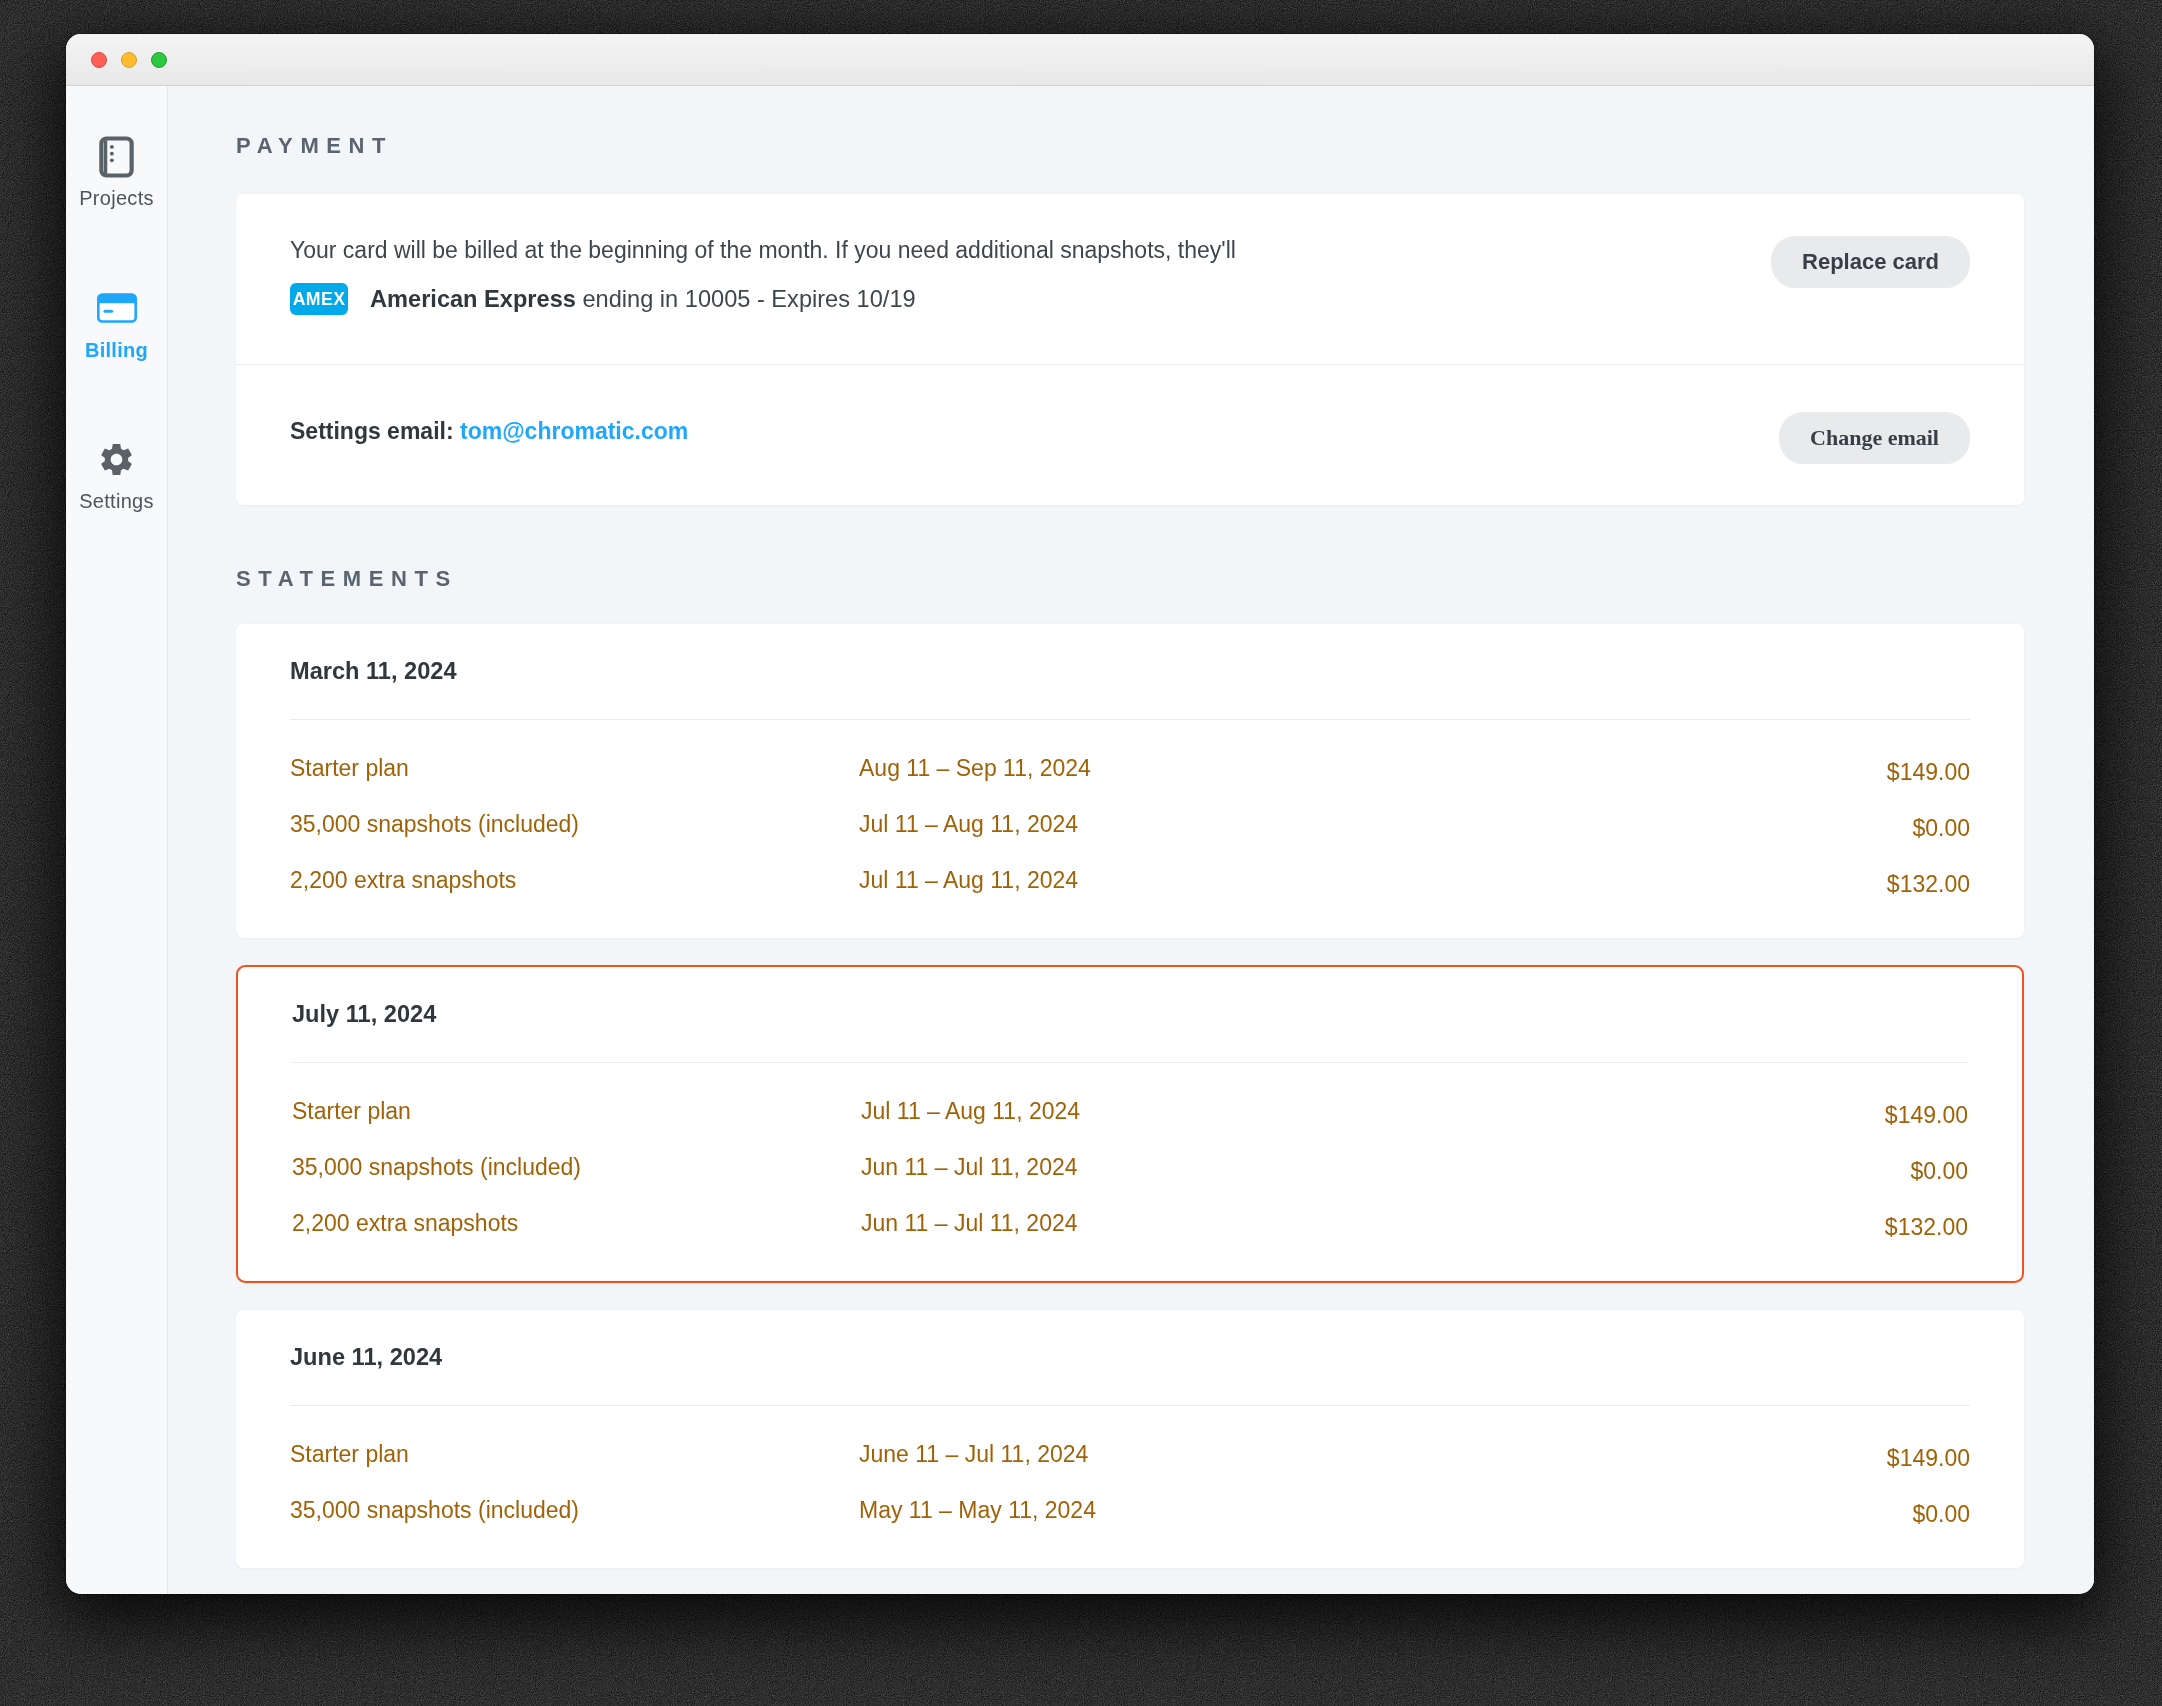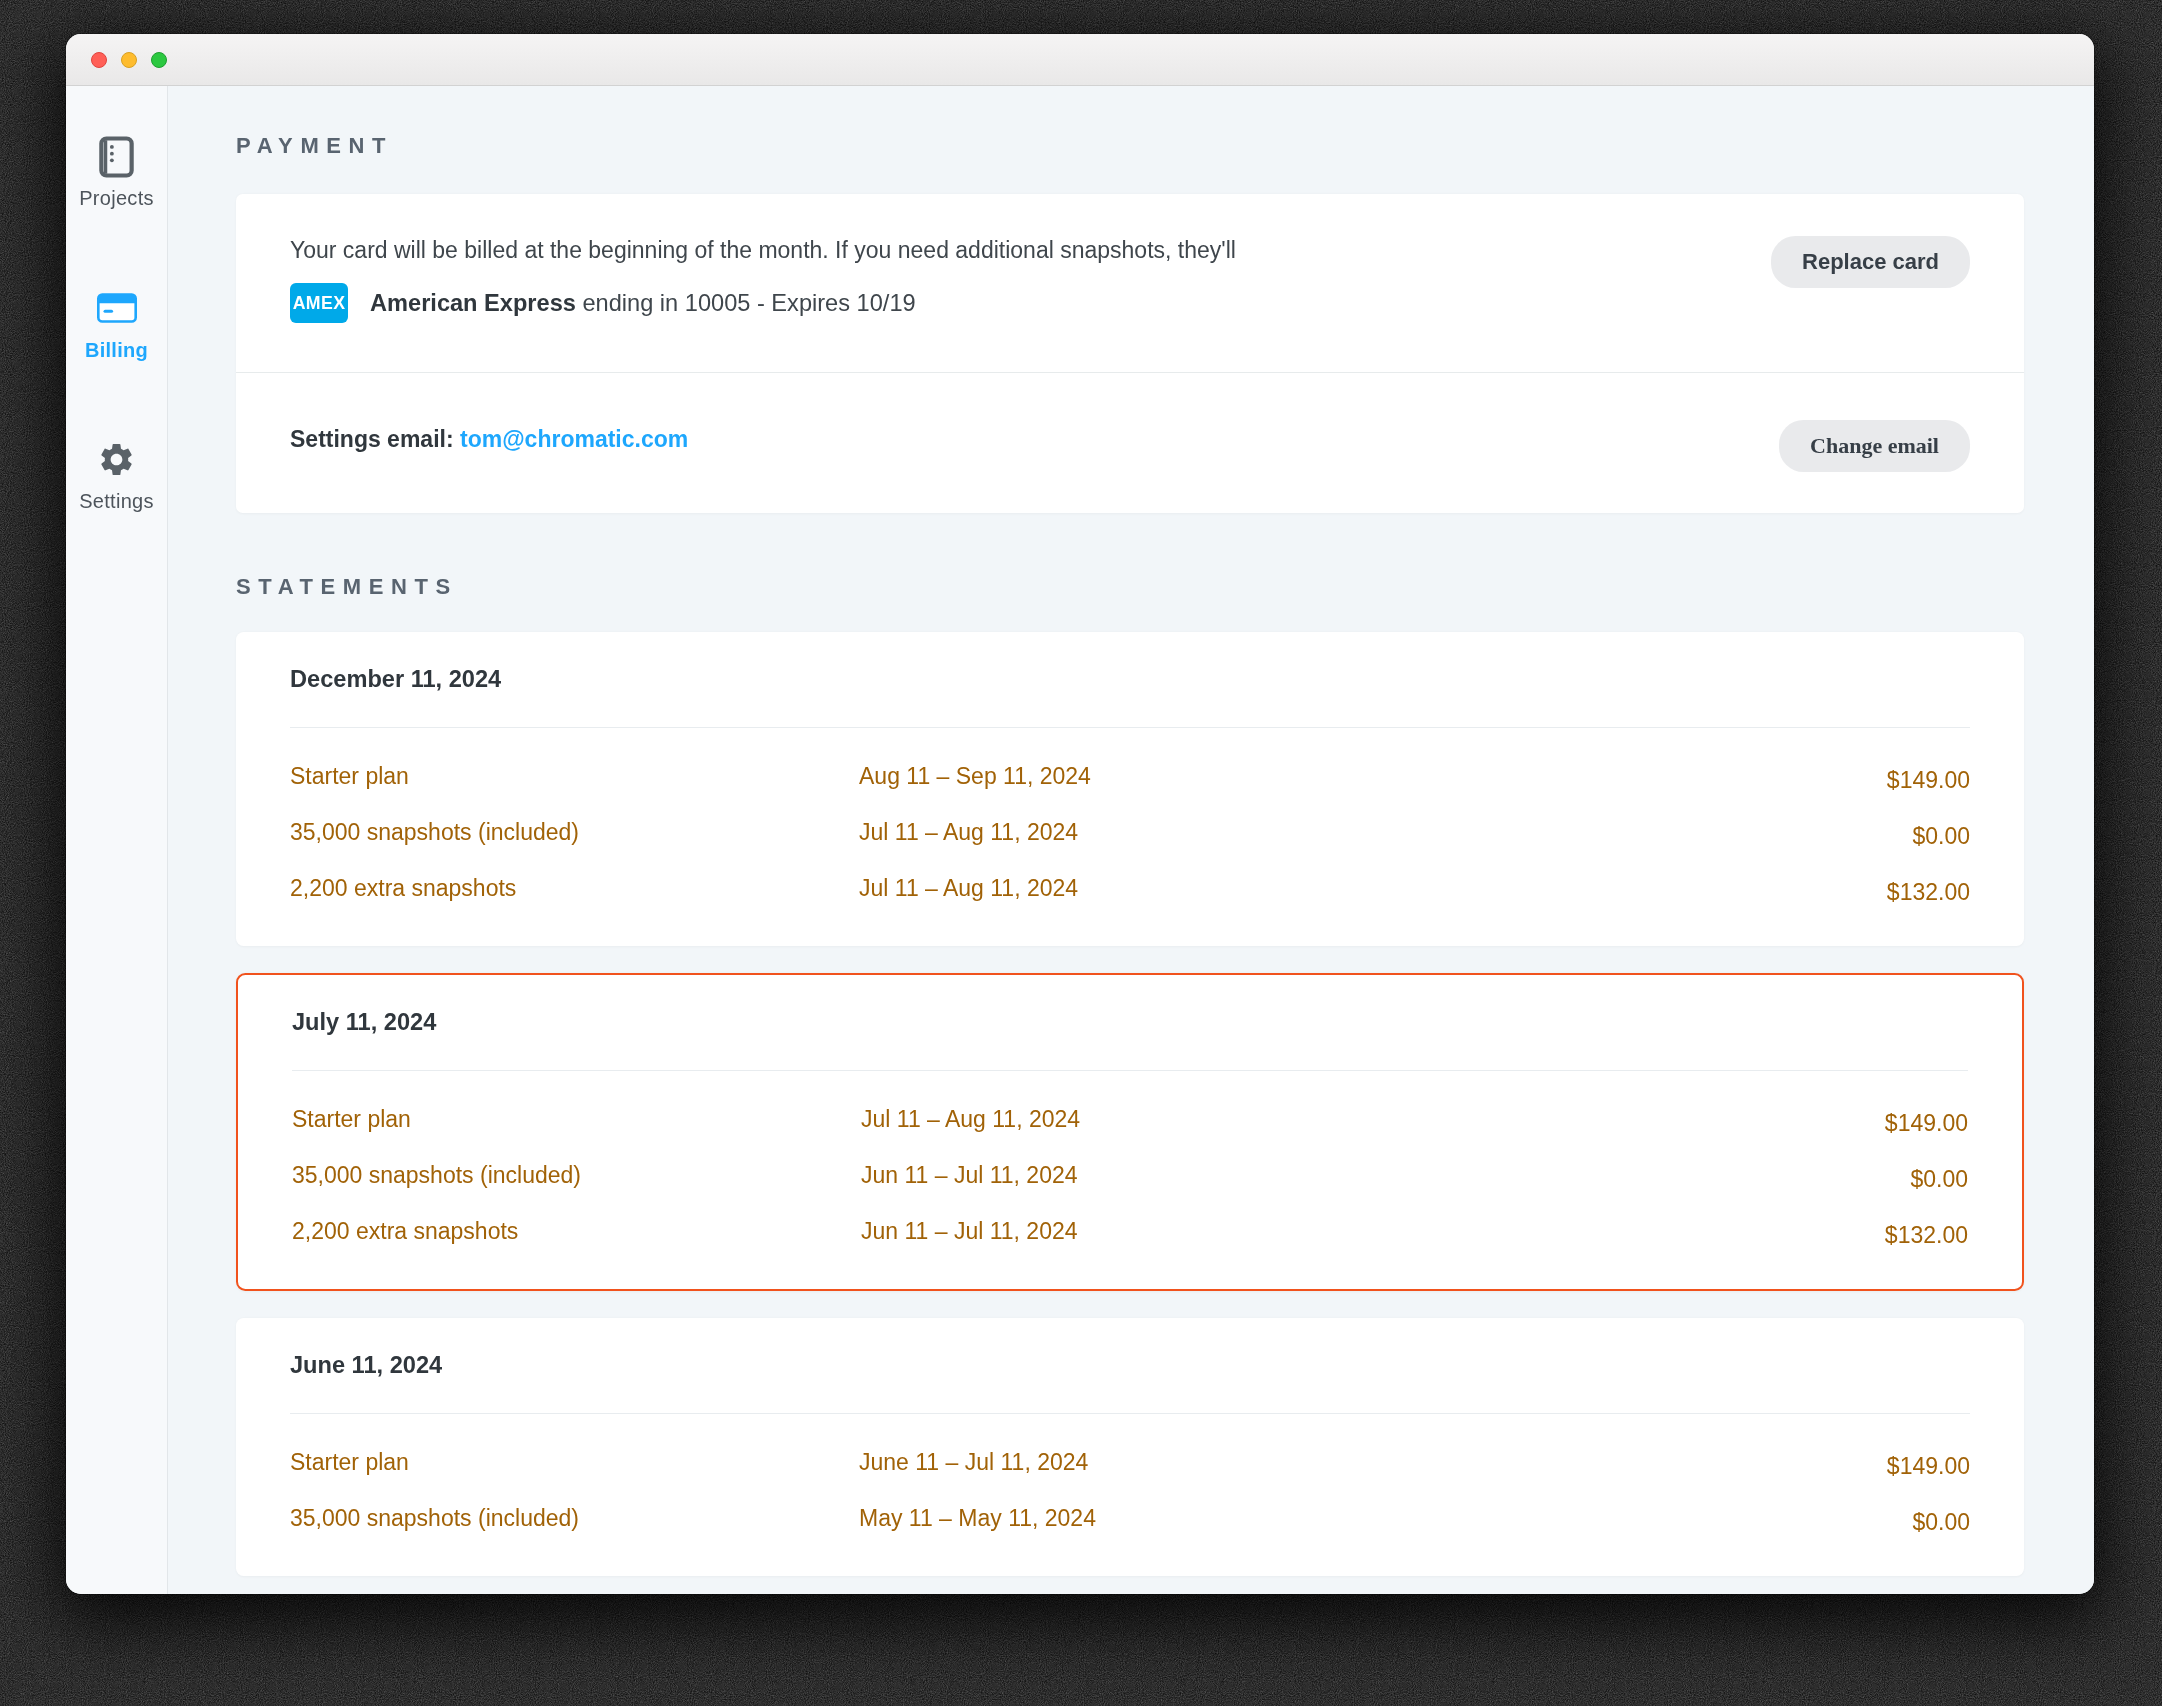--- a/index.html
+++ b/index.html
@@ -49,21 +49,21 @@
 
   .panel {
     background:#fff; border-radius:6.7px; margin-top:35px;
     box-shadow:0 0.8px 2.5px rgba(0,0,0,0.04);
   }
   .pay-section { position:relative; padding:39px 54px 49px; }
   .pay-section + .pay-section { border-top:0.8px solid #E7EBEC; }
   .note-line { font-size:23px; line-height:35px; color:#3F464C; }
   .card-line { display:flex; align-items:center; margin-top:15px; }
   .amex {
-    width:58px; height:40px; border-radius:5.9px; background:#00A9E9;
+    width:58px; height:32px; border-radius:5.9px; background:#00A9E9;
     color:#fff; font-weight:800; font-size:17.7px; letter-spacing:0.4px;
     display:flex; align-items:center; justify-content:center; flex:0 0 auto;
   }
   .card-text { margin-left:22px; font-size:23.6px; color:#3F464C; }
   .card-text b { color:#30373D; }
   .pill {
     position:absolute; right:54px; height:52px; padding:0 31px;
     border:none; border-radius:24.5px; background:#E9EAEC; color:#373F47;
     font-family:"Liberation Sans", sans-serif; font-size:22px; font-weight:600; cursor:pointer;
   }
@@ -171,21 +171,21 @@
               <a class="link">tom@chromatic.com</a>
             </div>
             <button class="pill change">Change email</button>
           </div>
 
         </section>
 
         <div class="section-heading statements">STATEMENTS</div>
 
         <section class="card">
-          <div class="card-title">December 11, 2024</div>
+          <div class="card-title">March 11, 2024</div>
           <div class="card-divider"></div>
           <div class="rows">
             <div class="srow">
               <span class="c-item">Starter plan</span>
               <span class="c-period">Aug 11 – Sep 11, 2024</span>
               <span class="c-amount">$149.00</span>
             </div>
             <div class="srow">
               <span class="c-item">35,000 snapshots (included)</span>
               <span class="c-period">Jul 11 – Aug 11, 2024</span>

